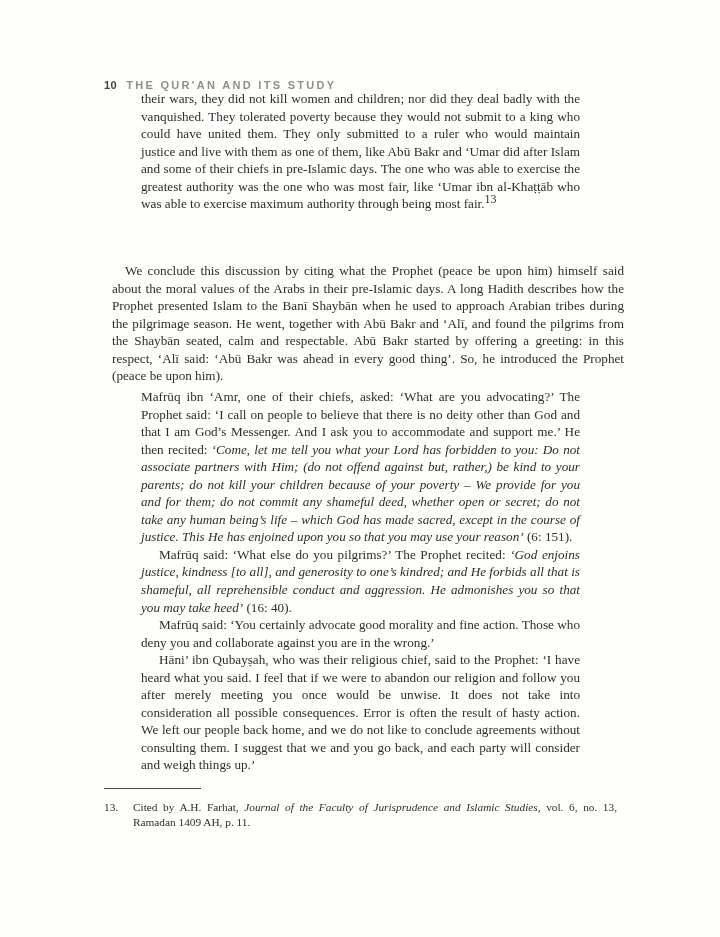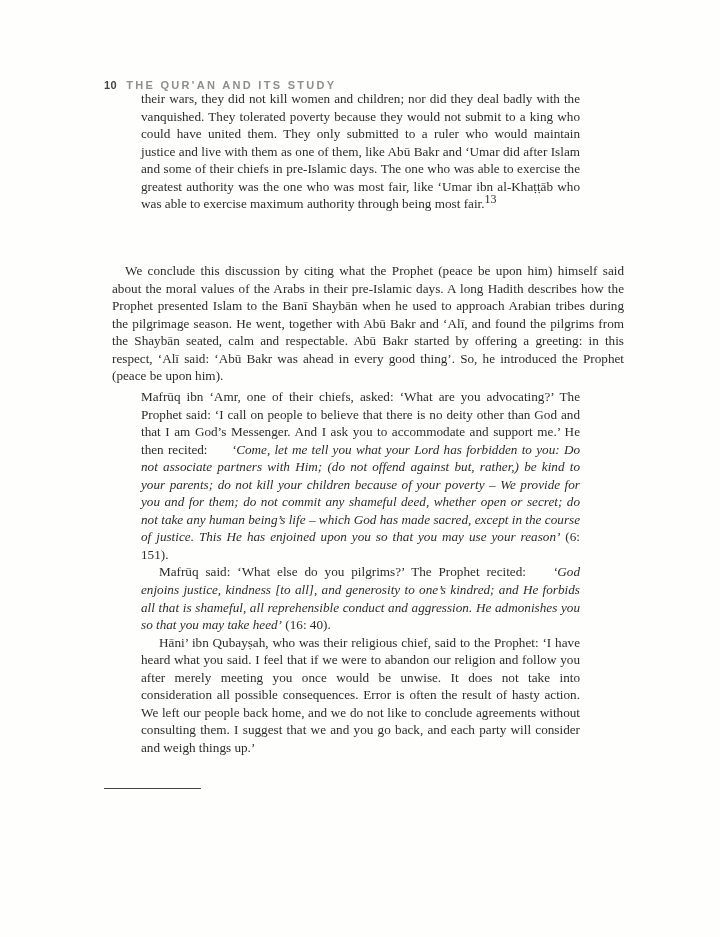--- a/index.html
+++ b/index.html
@@ -53,21 +53,21 @@
     text-indent: 13px;
   }
   
   .quote-2 {
     position: absolute;
     left: 141px;
     top: 388px;
     width: 439px;
   }
   .quote-2 p.indented { text-indent: 18px; }
-  em { font-style: italic; margin-left: 20px; }
+  em { font-style: italic; }
   sup.fn-ref {
     font-size: 12px;
     line-height: 0;
     vertical-align: 5px;
     letter-spacing: 0;
   }
   
   .footnote-rule {
     position: absolute;
     left: 104px;
@@ -99,19 +99,24 @@
 
   <div class="quote-1 serif-text">
     <p><span>their wars, they did not kill women and children; nor did they deal badly with the vanquished. They tolerated poverty because they would not submit to a king who could have united them. They only submitted to a ruler who would maintain justice and live with them as one of them, like Abū Bakr and ‘Umar did after Islam and some of their chiefs in pre-Islamic days. The one who was able to exercise the greatest authority was the one who was most fair, like ‘Umar ibn al-Khaṭṭāb who was able to exercise maximum authority through being most fair.</span><sup class="fn-ref">13</sup></p>
   </div>
 
   <p class="main-para serif-text">We conclude this discussion by citing what the Prophet (peace be upon him) himself said about the moral values of the Arabs in their pre-Islamic days. A long Hadith describes how the Prophet presented Islam to the Banī Shaybān when he used to approach Arabian tribes during the pilgrimage season. He went, together with Abū Bakr and ‘Alī, and found the pilgrims from the Shaybān seated, calm and respectable. Abū Bakr started by offering a greeting: in this respect, ‘Alī said: ‘Abū Bakr was ahead in every good thing’. So, he introduced the Prophet (peace be upon him).</p>
 
   <div class="quote-2 serif-text">
     <p><span>Mafrūq ibn ‘Amr, one of their chiefs, asked: ‘What are you advocating?’ The Prophet said: ‘I call on people to believe that there is no deity other than God and that I am God’s Messenger. And I ask you to accommodate and support me.’ He then recited: </span><em>‘Come, let me tell you what your Lord has forbidden to you: Do not associate partners with Him; (do not offend against but, rather,) be kind to your parents; do not kill your children because of your poverty – We provide for you and for them; do not commit any shameful deed, whether open or secret; do not take any human being’s life – which God has made sacred, except in the course of justice. This He has enjoined upon you so that you may use your reason’</em><span> (6: 151).</span></p>
     <p class="indented"><span>Mafrūq said: ‘What else do you pilgrims?’ The Prophet recited: </span><em>‘God enjoins justice, kindness [to all], and generosity to one’s kindred; and He forbids all that is shameful, all reprehensible conduct and aggression. He admonishes you so that you may take heed’</em><span> (16: 40).</span></p>
+    <p class="indented"><span>Mafrūq said: ‘You certainly advocate good morality and fine action. Those who deny you and collaborate against you are in the wrong.’</span></p>
     <p class="indented"><span>Hāni’ ibn Qubayṣah, who was their religious chief, said to the Prophet: ‘I have heard what you said. I feel that if we were to abandon our religion and follow you after merely meeting you once would be unwise. It does not take into consideration all possible consequences. Error is often the result of hasty action. We left our people back home, and we do not like to conclude agreements without consulting them. I suggest that we and you go back, and each party will consider and weigh things up.’</span></p>
   </div>
 
   <div class="footnote-rule"></div>
 
+  <div class="footnote">
+    <span class="fn-num">13.</span>
+    <span class="fn-body"><span>Cited by A.H. Farhat, </span><em>Journal of the Faculty of Jurisprudence and Islamic Studies,</em><span> vol. 6, no. 13, Ramadan 1409 AH, p. 11.</span></span>
+  </div>
 
 </div>
 
 </body></html>

